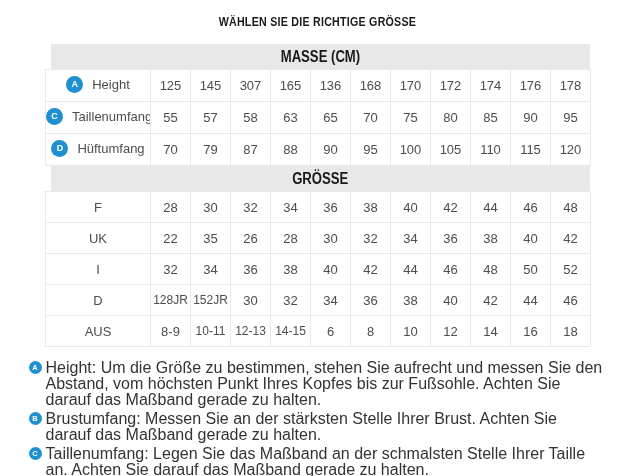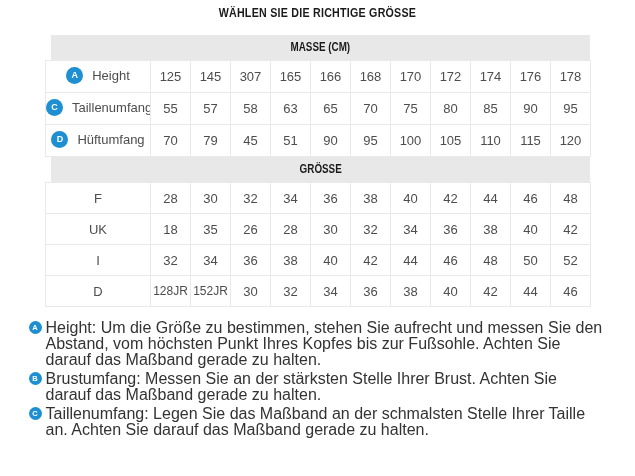--- a/index.html
+++ b/index.html
@@ -11,21 +11,21 @@
   }
   .page {
     position: relative;
     width: 635px;
     height: 476px;
     background: #ffffff;
     overflow: hidden;
   }
   .page-title {
     margin: 0;
-    padding-top: 5px;
+    padding-top: 14px;
     text-align: center;
     font-size: 13px;
     font-weight: bold;
     color: #1a1a1a;
     letter-spacing: 0.3px;
   }
   .page-title span {
     display: inline-block;
     transform: scaleX(0.82);
     transform-origin: center;
@@ -33,21 +33,21 @@
   }
   .table-wrap {
     width: 545px;
     margin: 15px auto 0 auto;
   }
   .section-header {
     background: #e8e8e8;
     height: 25px;
     line-height: 25px;
     text-align: center;
-    font-size: 12px;
+    font-size: 16px;
     font-weight: bold;
     color: #1a1a1a;
     margin-left: 6px;
   }
   .section-header span {
     display: inline-block;
     transform: scaleX(0.82);
     transform-origin: center;
     white-space: nowrap;
   }
@@ -142,21 +142,21 @@
         <col style="width:105px">
         <col span="11" style="width:40px">
       </colgroup>
       <tbody id="masse-body">
           <tr>
             <td class="label-cell"><span class="badge">A</span><span>Height</span></td>
             <td>125</td>
             <td>145</td>
             <td>307</td>
             <td>165</td>
-            <td>166</td>
+            <td>136</td>
             <td>168</td>
             <td>170</td>
             <td>172</td>
             <td>174</td>
             <td>176</td>
             <td>178</td>
           </tr>
           <tr>
             <td class="label-cell"><span class="badge">C</span><span>Taillenumfang</span></td>
             <td>55</td>
@@ -168,22 +168,22 @@
             <td>75</td>
             <td>80</td>
             <td>85</td>
             <td>90</td>
             <td>95</td>
           </tr>
           <tr>
             <td class="label-cell"><span class="badge">D</span><span>Hüftumfang</span></td>
             <td>70</td>
             <td>79</td>
-            <td>45</td>
-            <td>51</td>
+            <td>87</td>
+            <td>88</td>
             <td>90</td>
             <td>95</td>
             <td>100</td>
             <td>105</td>
             <td>110</td>
             <td>115</td>
             <td>120</td>
           </tr>
         </tbody>
     </table>
@@ -205,21 +205,21 @@
             <td>36</td>
             <td>38</td>
             <td>40</td>
             <td>42</td>
             <td>44</td>
             <td>46</td>
             <td>48</td>
           </tr>
           <tr>
             <td class="label-cell"><span>UK</span></td>
-            <td>18</td>
+            <td>22</td>
             <td>35</td>
             <td>26</td>
             <td>28</td>
             <td>30</td>
             <td>32</td>
             <td>34</td>
             <td>36</td>
             <td>38</td>
             <td>40</td>
             <td>42</td>
@@ -244,20 +244,34 @@
             <td class="cell-small">152JR</td>
             <td>30</td>
             <td>32</td>
             <td>34</td>
             <td>36</td>
             <td>38</td>
             <td>40</td>
             <td>42</td>
             <td>44</td>
             <td>46</td>
+          </tr>
+          <tr>
+            <td class="label-cell"><span>AUS</span></td>
+            <td>8-9</td>
+            <td class="cell-small">10-11</td>
+            <td class="cell-small">12-13</td>
+            <td class="cell-small">14-15</td>
+            <td>6</td>
+            <td>8</td>
+            <td>10</td>
+            <td>12</td>
+            <td>14</td>
+            <td>16</td>
+            <td>18</td>
           </tr>
         </tbody>
     </table>
 
   </div>
 
   <div class="footnotes">
     <div class="footnote">
       <span class="badge-sm">A</span>
       <span class="note-text">Height: Um die Größe zu bestimmen, stehen Sie aufrecht und messen Sie den Abstand, vom höchsten Punkt Ihres Kopfes bis zur Fußsohle. Achten Sie darauf das Maßband gerade zu halten.</span>

